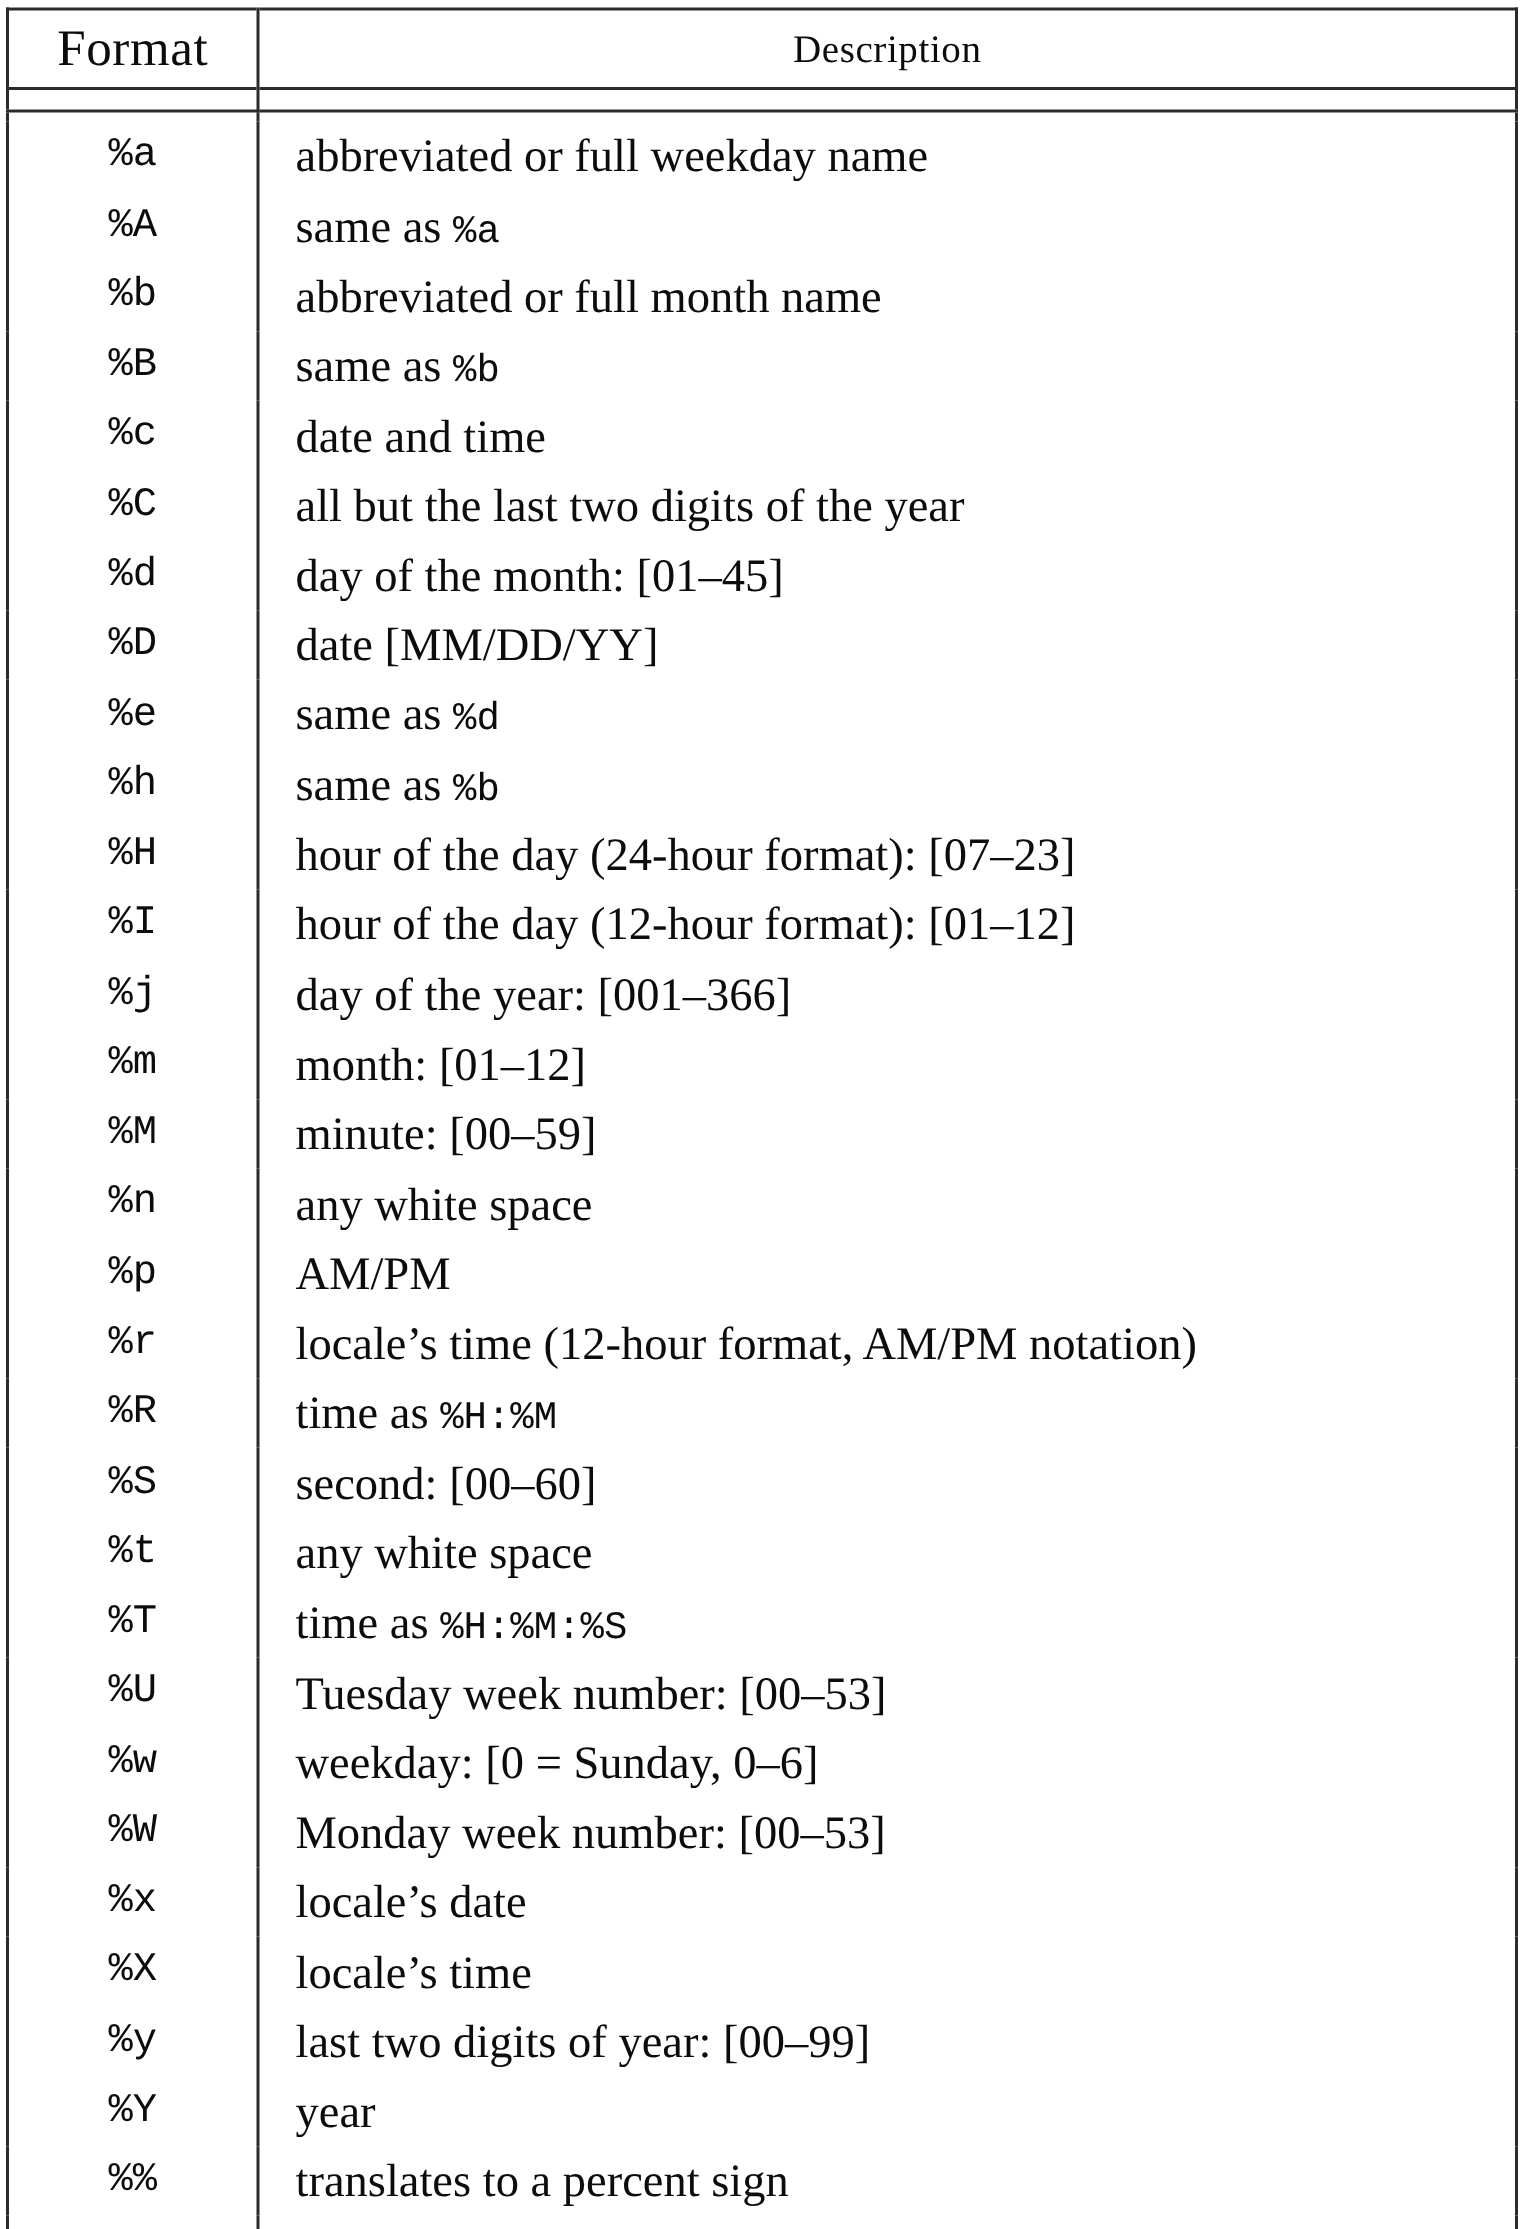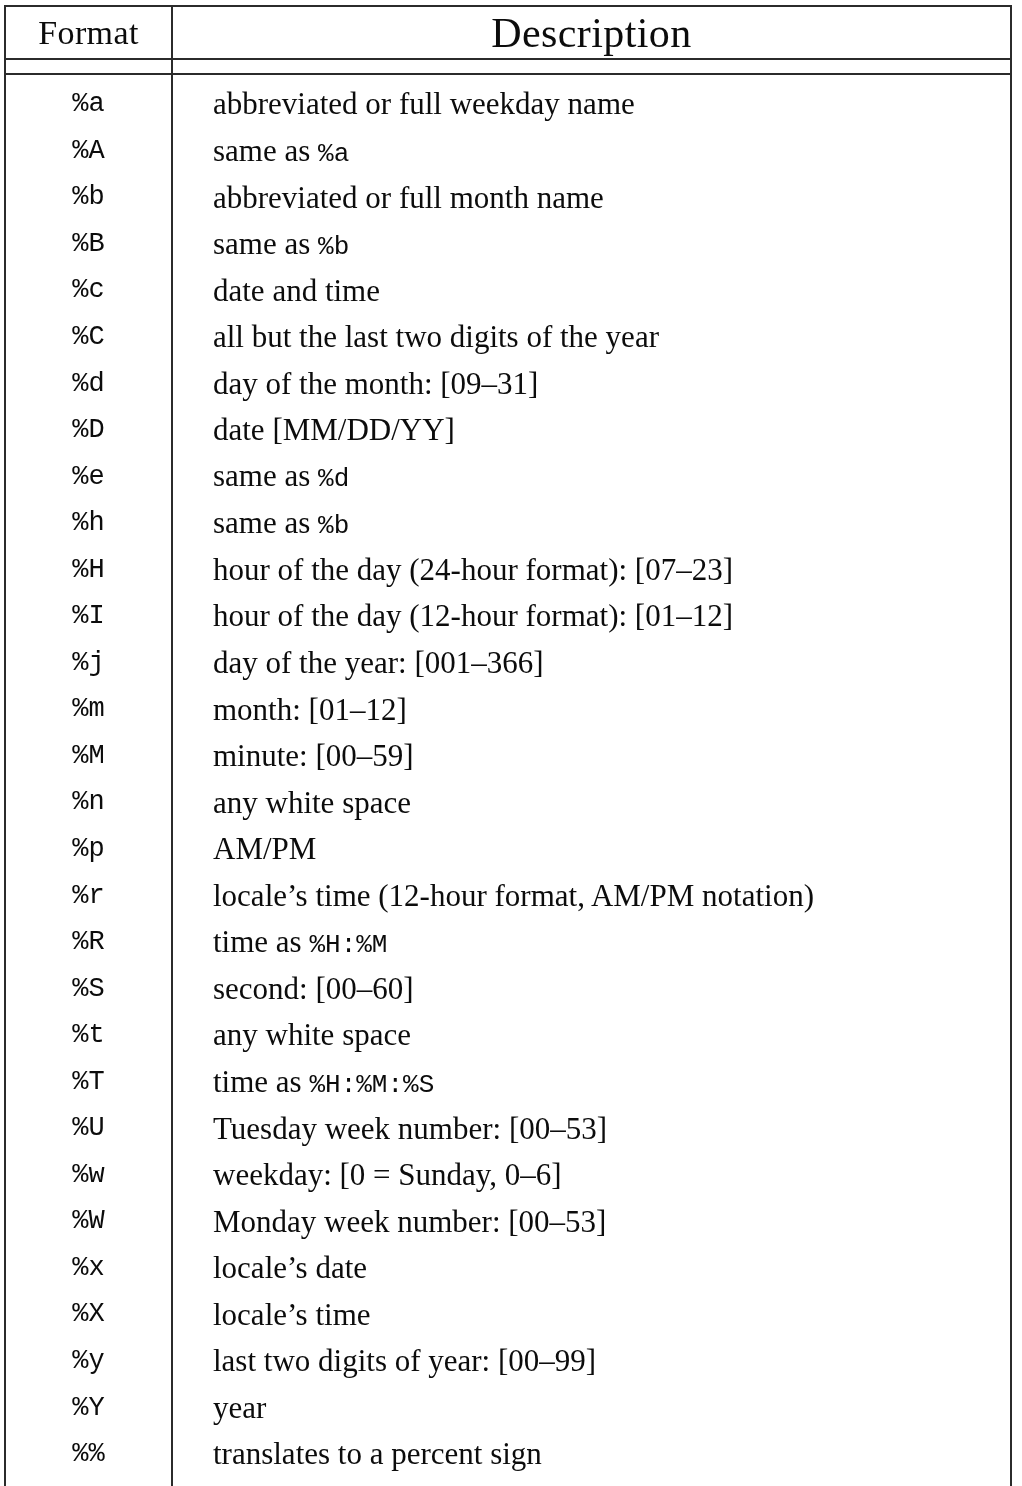--- a/index.html
+++ b/index.html
@@ -52,21 +52,21 @@
     height: 53px;
   }
   .th-format {
     text-align: center;
     font-size: 34px;
     letter-spacing: 0.4px;
     border-right: 2px solid #2b2b2b;
   }
   .th-desc {
     text-align: center;
-    font-size: 42px;
+    font-size: 26px;
     letter-spacing: 0.4px;
   }
   
   .rule-row td {
     padding: 0;
     height: 13px;
     border-top: 2px solid #2b2b2b;
     border-bottom: 2px solid #2b2b2b;
   }
   .rule-row td.rule-left {
@@ -79,21 +79,21 @@
   }
   td.cell-format {
     text-align: center;
     vertical-align: middle;
     border-right: 2px solid #2b2b2b;
     padding: 0;
   }
   td.cell-desc {
     text-align: left;
     vertical-align: middle;
-    padding: 0 6px 0 40px;
+    padding: 0 6px 0 24px;
     font-size: 31px;
     line-height: 1.02;
     white-space: nowrap;
   }
 
   .mono {
     font-family: "Liberation Mono", "DejaVu Sans Mono", monospace;
     font-size: 26px;
     letter-spacing: 0px;
   }
@@ -154,21 +154,21 @@
         <tr class="data-row">
           <td class="cell-format"><span class="mono">%c</span></td>
           <td class="cell-desc"><span>date and time</span></td>
         </tr>
         <tr class="data-row">
           <td class="cell-format"><span class="mono">%C</span></td>
           <td class="cell-desc"><span>all but the last two digits of the year</span></td>
         </tr>
         <tr class="data-row">
           <td class="cell-format"><span class="mono">%d</span></td>
-          <td class="cell-desc"><span>day of the month: [09–31]</span></td>
+          <td class="cell-desc"><span>day of the month: [01–45]</span></td>
         </tr>
         <tr class="data-row">
           <td class="cell-format"><span class="mono">%D</span></td>
           <td class="cell-desc"><span>date [MM/DD/YY]</span></td>
         </tr>
         <tr class="data-row">
           <td class="cell-format"><span class="mono">%e</span></td>
           <td class="cell-desc"><span>same as </span><span class="mono">%d</span></td>
         </tr>
         <tr class="data-row">

